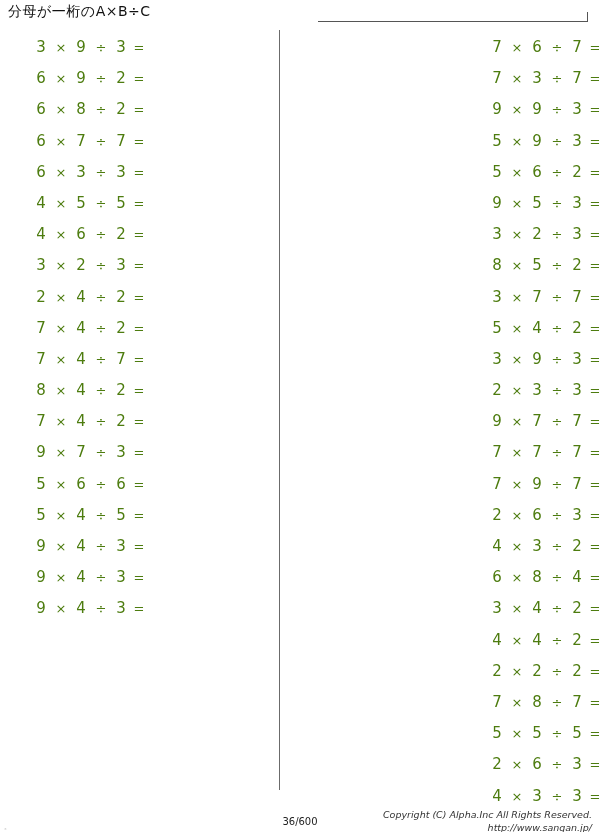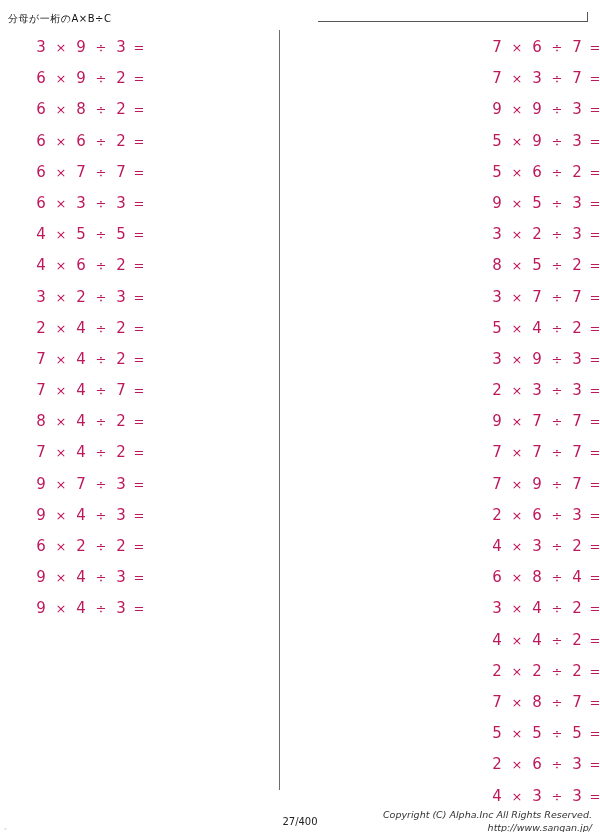--- a/index.html
+++ b/index.html
@@ -18,25 +18,24 @@
   .page {
     position: relative;
     width: 600px;
     height: 832px;
     box-sizing: border-box;
   }
   .worksheet-title {
     position: absolute;
     left: 8px;
     top: 3px;
-    font-size: 10px;
+    font-size: 14px;
     letter-spacing: 0.5px;
     color: #111;
     white-space: nowrap;
-    margin-top: 9px;
   }
   .name-line {
     position: absolute;
     left: 318px;
     top: 20px;
     width: 270px;
     border-bottom: 1px solid #555;
     height: 1px;
   }
   .name-tick {
@@ -74,21 +73,21 @@
   .col-right {
     padding-left: 300px;
     width: 300px;
     margin-left: -20px;
   }
   .problem {
     height: 31.2px;
     line-height: 31.2px;
     font-size: 15px;
     white-space: nowrap;
-    color: #be185d;
+    color: #4d7c0f;
     font-family: "DejaVu Sans", sans-serif;
   }
   .problem .num {
     display: inline-block;
     width: 14px;
     text-align: center;
   }
   .problem .op {
     display: inline-block;
     width: 26px;
@@ -141,34 +140,34 @@
   <div class="name-tick"></div>
   <div class="name-line"></div>
 
   <div class="divider"></div>
 
   <div class="columns">
     <div class="col col-left" id="col0">
         <div class="problem"><span class="num">3</span><span class="op">×</span><span class="num">9</span><span class="op">÷</span><span class="num">3</span><span class="eq">=</span><span style="display: inline-block; width: 60px;"></span></div>
         <div class="problem"><span class="num">6</span><span class="op">×</span><span class="num">9</span><span class="op">÷</span><span class="num">2</span><span class="eq">=</span><span style="display: inline-block; width: 60px;"></span></div>
         <div class="problem"><span class="num">6</span><span class="op">×</span><span class="num">8</span><span class="op">÷</span><span class="num">2</span><span class="eq">=</span><span style="display: inline-block; width: 60px;"></span></div>
-        <div class="problem"><span class="num">6</span><span class="op">×</span><span class="num">6</span><span class="op">÷</span><span class="num">2</span><span class="eq">=</span><span style="display: inline-block; width: 60px;"></span></div>
         <div class="problem"><span class="num">6</span><span class="op">×</span><span class="num">7</span><span class="op">÷</span><span class="num">7</span><span class="eq">=</span><span style="display: inline-block; width: 60px;"></span></div>
         <div class="problem"><span class="num">6</span><span class="op">×</span><span class="num">3</span><span class="op">÷</span><span class="num">3</span><span class="eq">=</span><span style="display: inline-block; width: 60px;"></span></div>
         <div class="problem"><span class="num">4</span><span class="op">×</span><span class="num">5</span><span class="op">÷</span><span class="num">5</span><span class="eq">=</span><span style="display: inline-block; width: 60px;"></span></div>
         <div class="problem"><span class="num">4</span><span class="op">×</span><span class="num">6</span><span class="op">÷</span><span class="num">2</span><span class="eq">=</span><span style="display: inline-block; width: 60px;"></span></div>
         <div class="problem"><span class="num">3</span><span class="op">×</span><span class="num">2</span><span class="op">÷</span><span class="num">3</span><span class="eq">=</span><span style="display: inline-block; width: 60px;"></span></div>
         <div class="problem"><span class="num">2</span><span class="op">×</span><span class="num">4</span><span class="op">÷</span><span class="num">2</span><span class="eq">=</span><span style="display: inline-block; width: 60px;"></span></div>
         <div class="problem"><span class="num">7</span><span class="op">×</span><span class="num">4</span><span class="op">÷</span><span class="num">2</span><span class="eq">=</span><span style="display: inline-block; width: 60px;"></span></div>
         <div class="problem"><span class="num">7</span><span class="op">×</span><span class="num">4</span><span class="op">÷</span><span class="num">7</span><span class="eq">=</span><span style="display: inline-block; width: 60px;"></span></div>
         <div class="problem"><span class="num">8</span><span class="op">×</span><span class="num">4</span><span class="op">÷</span><span class="num">2</span><span class="eq">=</span><span style="display: inline-block; width: 60px;"></span></div>
         <div class="problem"><span class="num">7</span><span class="op">×</span><span class="num">4</span><span class="op">÷</span><span class="num">2</span><span class="eq">=</span><span style="display: inline-block; width: 60px;"></span></div>
         <div class="problem"><span class="num">9</span><span class="op">×</span><span class="num">7</span><span class="op">÷</span><span class="num">3</span><span class="eq">=</span><span style="display: inline-block; width: 60px;"></span></div>
+        <div class="problem"><span class="num">5</span><span class="op">×</span><span class="num">6</span><span class="op">÷</span><span class="num">6</span><span class="eq">=</span><span style="display: inline-block; width: 60px;"></span></div>
+        <div class="problem"><span class="num">5</span><span class="op">×</span><span class="num">4</span><span class="op">÷</span><span class="num">5</span><span class="eq">=</span><span style="display: inline-block; width: 60px;"></span></div>
         <div class="problem"><span class="num">9</span><span class="op">×</span><span class="num">4</span><span class="op">÷</span><span class="num">3</span><span class="eq">=</span><span style="display: inline-block; width: 60px;"></span></div>
-        <div class="problem"><span class="num">6</span><span class="op">×</span><span class="num">2</span><span class="op">÷</span><span class="num">2</span><span class="eq">=</span><span style="display: inline-block; width: 60px;"></span></div>
         <div class="problem"><span class="num">9</span><span class="op">×</span><span class="num">4</span><span class="op">÷</span><span class="num">3</span><span class="eq">=</span><span style="display: inline-block; width: 60px;"></span></div>
         <div class="problem"><span class="num">9</span><span class="op">×</span><span class="num">4</span><span class="op">÷</span><span class="num">3</span><span class="eq">=</span><span style="display: inline-block; width: 60px;"></span></div>
       </div>
     <div class="col col-right" id="col1">
         <div class="problem"><span class="num">7</span><span class="op">×</span><span class="num">6</span><span class="op">÷</span><span class="num">7</span><span class="eq">=</span><span style="display: inline-block; width: 60px;"></span></div>
         <div class="problem"><span class="num">7</span><span class="op">×</span><span class="num">3</span><span class="op">÷</span><span class="num">7</span><span class="eq">=</span><span style="display: inline-block; width: 60px;"></span></div>
         <div class="problem"><span class="num">9</span><span class="op">×</span><span class="num">9</span><span class="op">÷</span><span class="num">3</span><span class="eq">=</span><span style="display: inline-block; width: 60px;"></span></div>
         <div class="problem"><span class="num">5</span><span class="op">×</span><span class="num">9</span><span class="op">÷</span><span class="num">3</span><span class="eq">=</span><span style="display: inline-block; width: 60px;"></span></div>
         <div class="problem"><span class="num">5</span><span class="op">×</span><span class="num">6</span><span class="op">÷</span><span class="num">2</span><span class="eq">=</span><span style="display: inline-block; width: 60px;"></span></div>
         <div class="problem"><span class="num">9</span><span class="op">×</span><span class="num">5</span><span class="op">÷</span><span class="num">3</span><span class="eq">=</span><span style="display: inline-block; width: 60px;"></span></div>
@@ -187,21 +186,21 @@
         <div class="problem"><span class="num">3</span><span class="op">×</span><span class="num">4</span><span class="op">÷</span><span class="num">2</span><span class="eq">=</span><span style="display: inline-block; width: 60px;"></span></div>
         <div class="problem"><span class="num">4</span><span class="op">×</span><span class="num">4</span><span class="op">÷</span><span class="num">2</span><span class="eq">=</span><span style="display: inline-block; width: 60px;"></span></div>
         <div class="problem"><span class="num">2</span><span class="op">×</span><span class="num">2</span><span class="op">÷</span><span class="num">2</span><span class="eq">=</span><span style="display: inline-block; width: 60px;"></span></div>
         <div class="problem"><span class="num">7</span><span class="op">×</span><span class="num">8</span><span class="op">÷</span><span class="num">7</span><span class="eq">=</span><span style="display: inline-block; width: 60px;"></span></div>
         <div class="problem"><span class="num">5</span><span class="op">×</span><span class="num">5</span><span class="op">÷</span><span class="num">5</span><span class="eq">=</span><span style="display: inline-block; width: 60px;"></span></div>
         <div class="problem"><span class="num">2</span><span class="op">×</span><span class="num">6</span><span class="op">÷</span><span class="num">3</span><span class="eq">=</span><span style="display: inline-block; width: 60px;"></span></div>
         <div class="problem"><span class="num">4</span><span class="op">×</span><span class="num">3</span><span class="op">÷</span><span class="num">3</span><span class="eq">=</span><span style="display: inline-block; width: 60px;"></span></div>
       </div>
   </div>
 
-  <div class="page-number">27/400</div>
+  <div class="page-number">36/600</div>
 
   <div class="footer-copy">
     <div>Copyright (C) Alpha.Inc All Rights Reserved.</div>
     <div>http://www.sangan.jp/</div>
   </div>
 
   <div class="corner-mark">。</div>
 
 </div>
 

